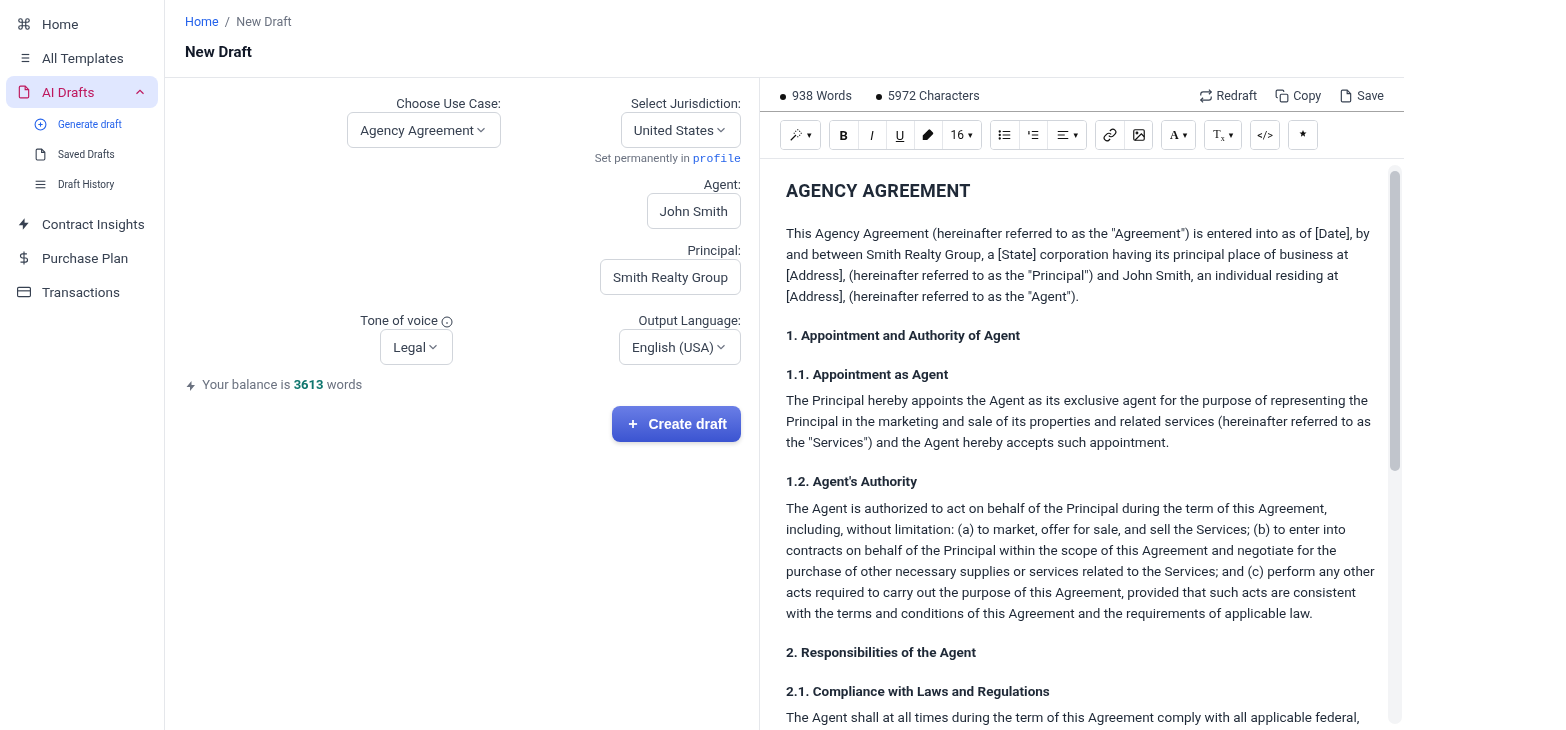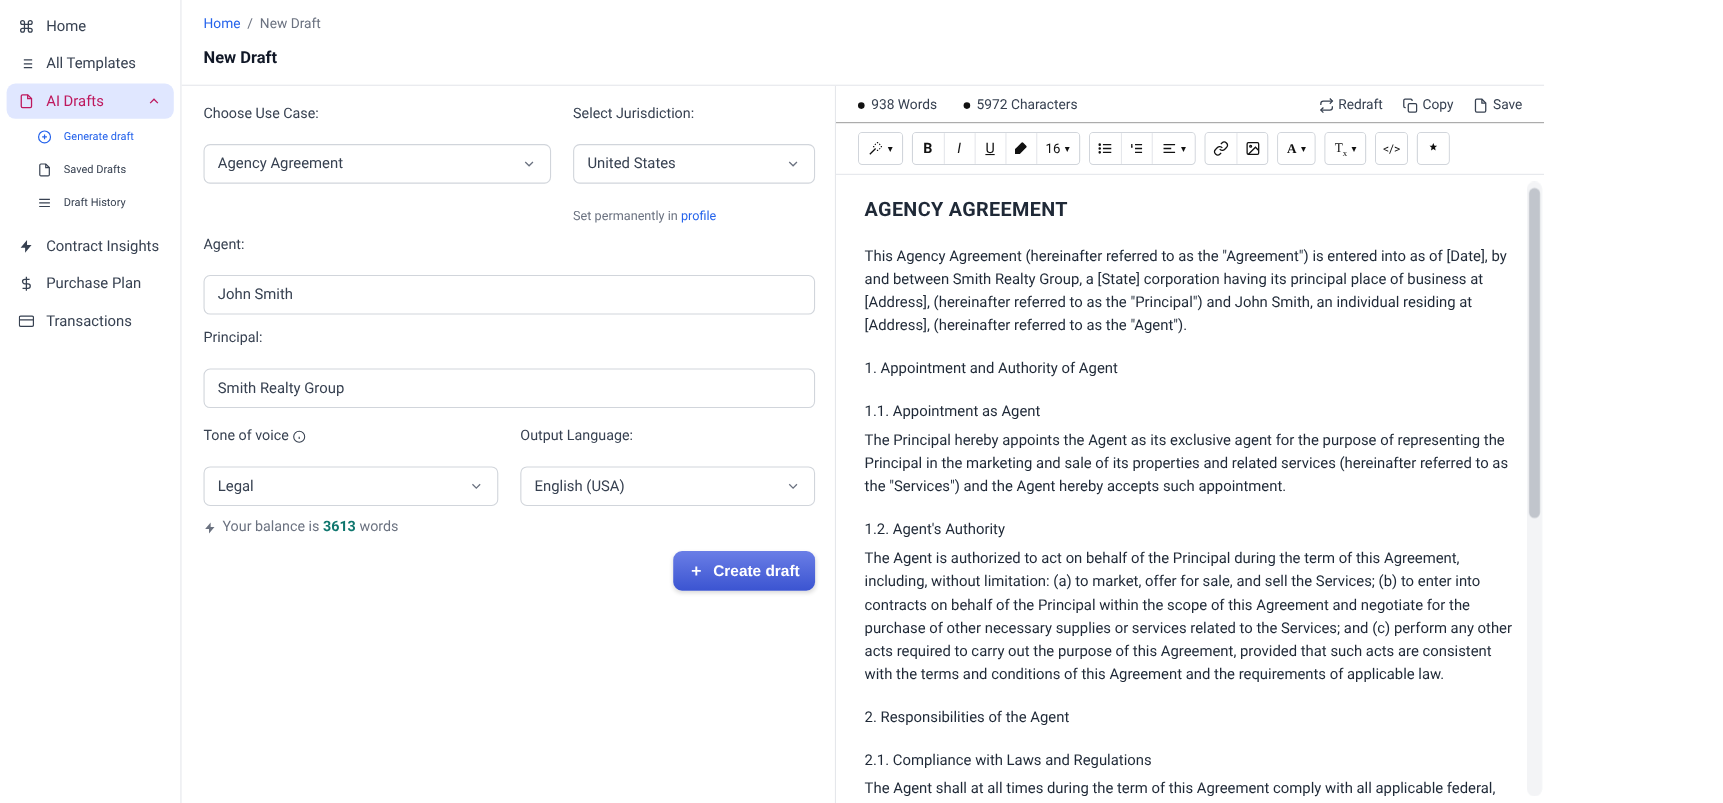--- a/index.html
+++ b/index.html
@@ -19,46 +19,46 @@
 
 .main { flex: 1; display: flex; flex-direction: column; overflow: hidden; }
 .breadcrumb { padding: 14px 20px 4px; font-size: 12.5px; color: #6b7280; }
 .breadcrumb a { color: #2563eb; text-decoration: none; }
 .page-title { padding: 10px 20px 16px; font-size: 15px; font-weight: 700; color: #111827; }
 .content { display: flex; flex: 1; border-top: 1px solid #e5e7eb; overflow: hidden; }
 
 
 .form-panel { width: 595px; padding: 18px 18px 18px 20px; border-right: 1px solid #e5e7eb; overflow-y: auto; }
 .row { display: flex; gap: 20px; margin-bottom: 12px; }
-.field { flex: 1; display: flex; flex-direction: column; gap: 20px; }
+.field { flex: 1; display: flex; flex-direction: column; gap: 1px; align-items: flex-end; }
 .field label { font-size: 13px; color: #374151; }
 .select, .input { border: 1px solid #d1d5db; border-radius: 6px; padding: 9px 12px; font-size: 13.5px; color: #374151; background: #fff; display:flex; align-items:center; justify-content:space-between; }
 .select .chev-down { color:#6b7280; }
 .hint { font-size: 11.5px; color: #6b7280; margin-top: 2px; }
-.hint a { color: #2563eb; text-decoration: none; }
+.hint a { color: #2563eb; text-decoration: none; font-family: Liberation Mono, monospace; }
 .balance { font-size: 13px; color: #6b7280; margin-top: 10px; }
 .balance b { color:#0f766e; }
 .create-row { display:flex; justify-content:flex-end; margin-top: 14px; }
 .create-btn { background: linear-gradient(180deg,#6a7ee6,#3b54d1); color:#fff; border:none; border-radius:8px; padding:10px 14px; font-size:14px; font-weight:600; display:flex; align-items:center; gap:8px; cursor:pointer; box-shadow:0 2px 4px rgba(0,0,0,.15); }
 
 
 .editor-panel { flex:1; display:flex; flex-direction:column; overflow:hidden; }
 .editor-top { display:flex; align-items:center; justify-content:space-between; padding:10px 20px 8px; font-size:12.5px; color:#374151; border-bottom:1px solid #a3a3a3; }
 .stats { display:flex; gap:24px; align-items:center; }
 .stats .dot { width:6px; height:6px; background:#111; border-radius:50%; display:inline-block; margin-right:6px; }
 .actions { display:flex; gap:18px; }
 .actions .act { display:flex; align-items:center; gap:4px; cursor:pointer; color:#374151; }
 .toolbar { display:flex; gap:8px; padding:8px 20px; border-bottom:1px solid #e5e7eb; align-items:center; }
 .tb-group { display:flex; border:1px solid #d1d5db; border-radius:4px; overflow:hidden; }
 .tb-btn { width:28px; height:28px; display:flex; align-items:center; justify-content:center; cursor:pointer; font-size:13px; color:#111; background:#fff; }
 .tb-btn + .tb-btn { border-left:1px solid #e5e7eb; }
 .tb-btn.wide { width:auto; padding:0 8px; gap:4px; font-size:12px; }
 .doc { flex:1; overflow-y:auto; padding:18px 26px; font-size:13.5px; line-height:1.55; }
 .doc h1 { font-size:18px; font-weight:700; margin-bottom:18px; letter-spacing:.3px; }
-.doc h3 { font-size:13.5px; font-weight:400; margin:18px 0 6px; }
+.doc h3 { font-size:13.5px; font-weight:700; margin:18px 0 6px; }
 .doc p { margin:6px 0 14px; }
 .doc-scroll-wrap { position:relative; flex:1; overflow:hidden; display:flex; }
 .scrollbar-v { position:absolute; right:2px; top:6px; bottom:6px; width:14px; background:#f3f4f6; border-radius:7px; }
 .scroll-thumb { position:absolute; top:6px; left:2px; right:2px; height:300px; background:#c1c5cc; border-radius:6px; }
 
 svg { display:block; }
 </style>
 </head>
 <body>
 

